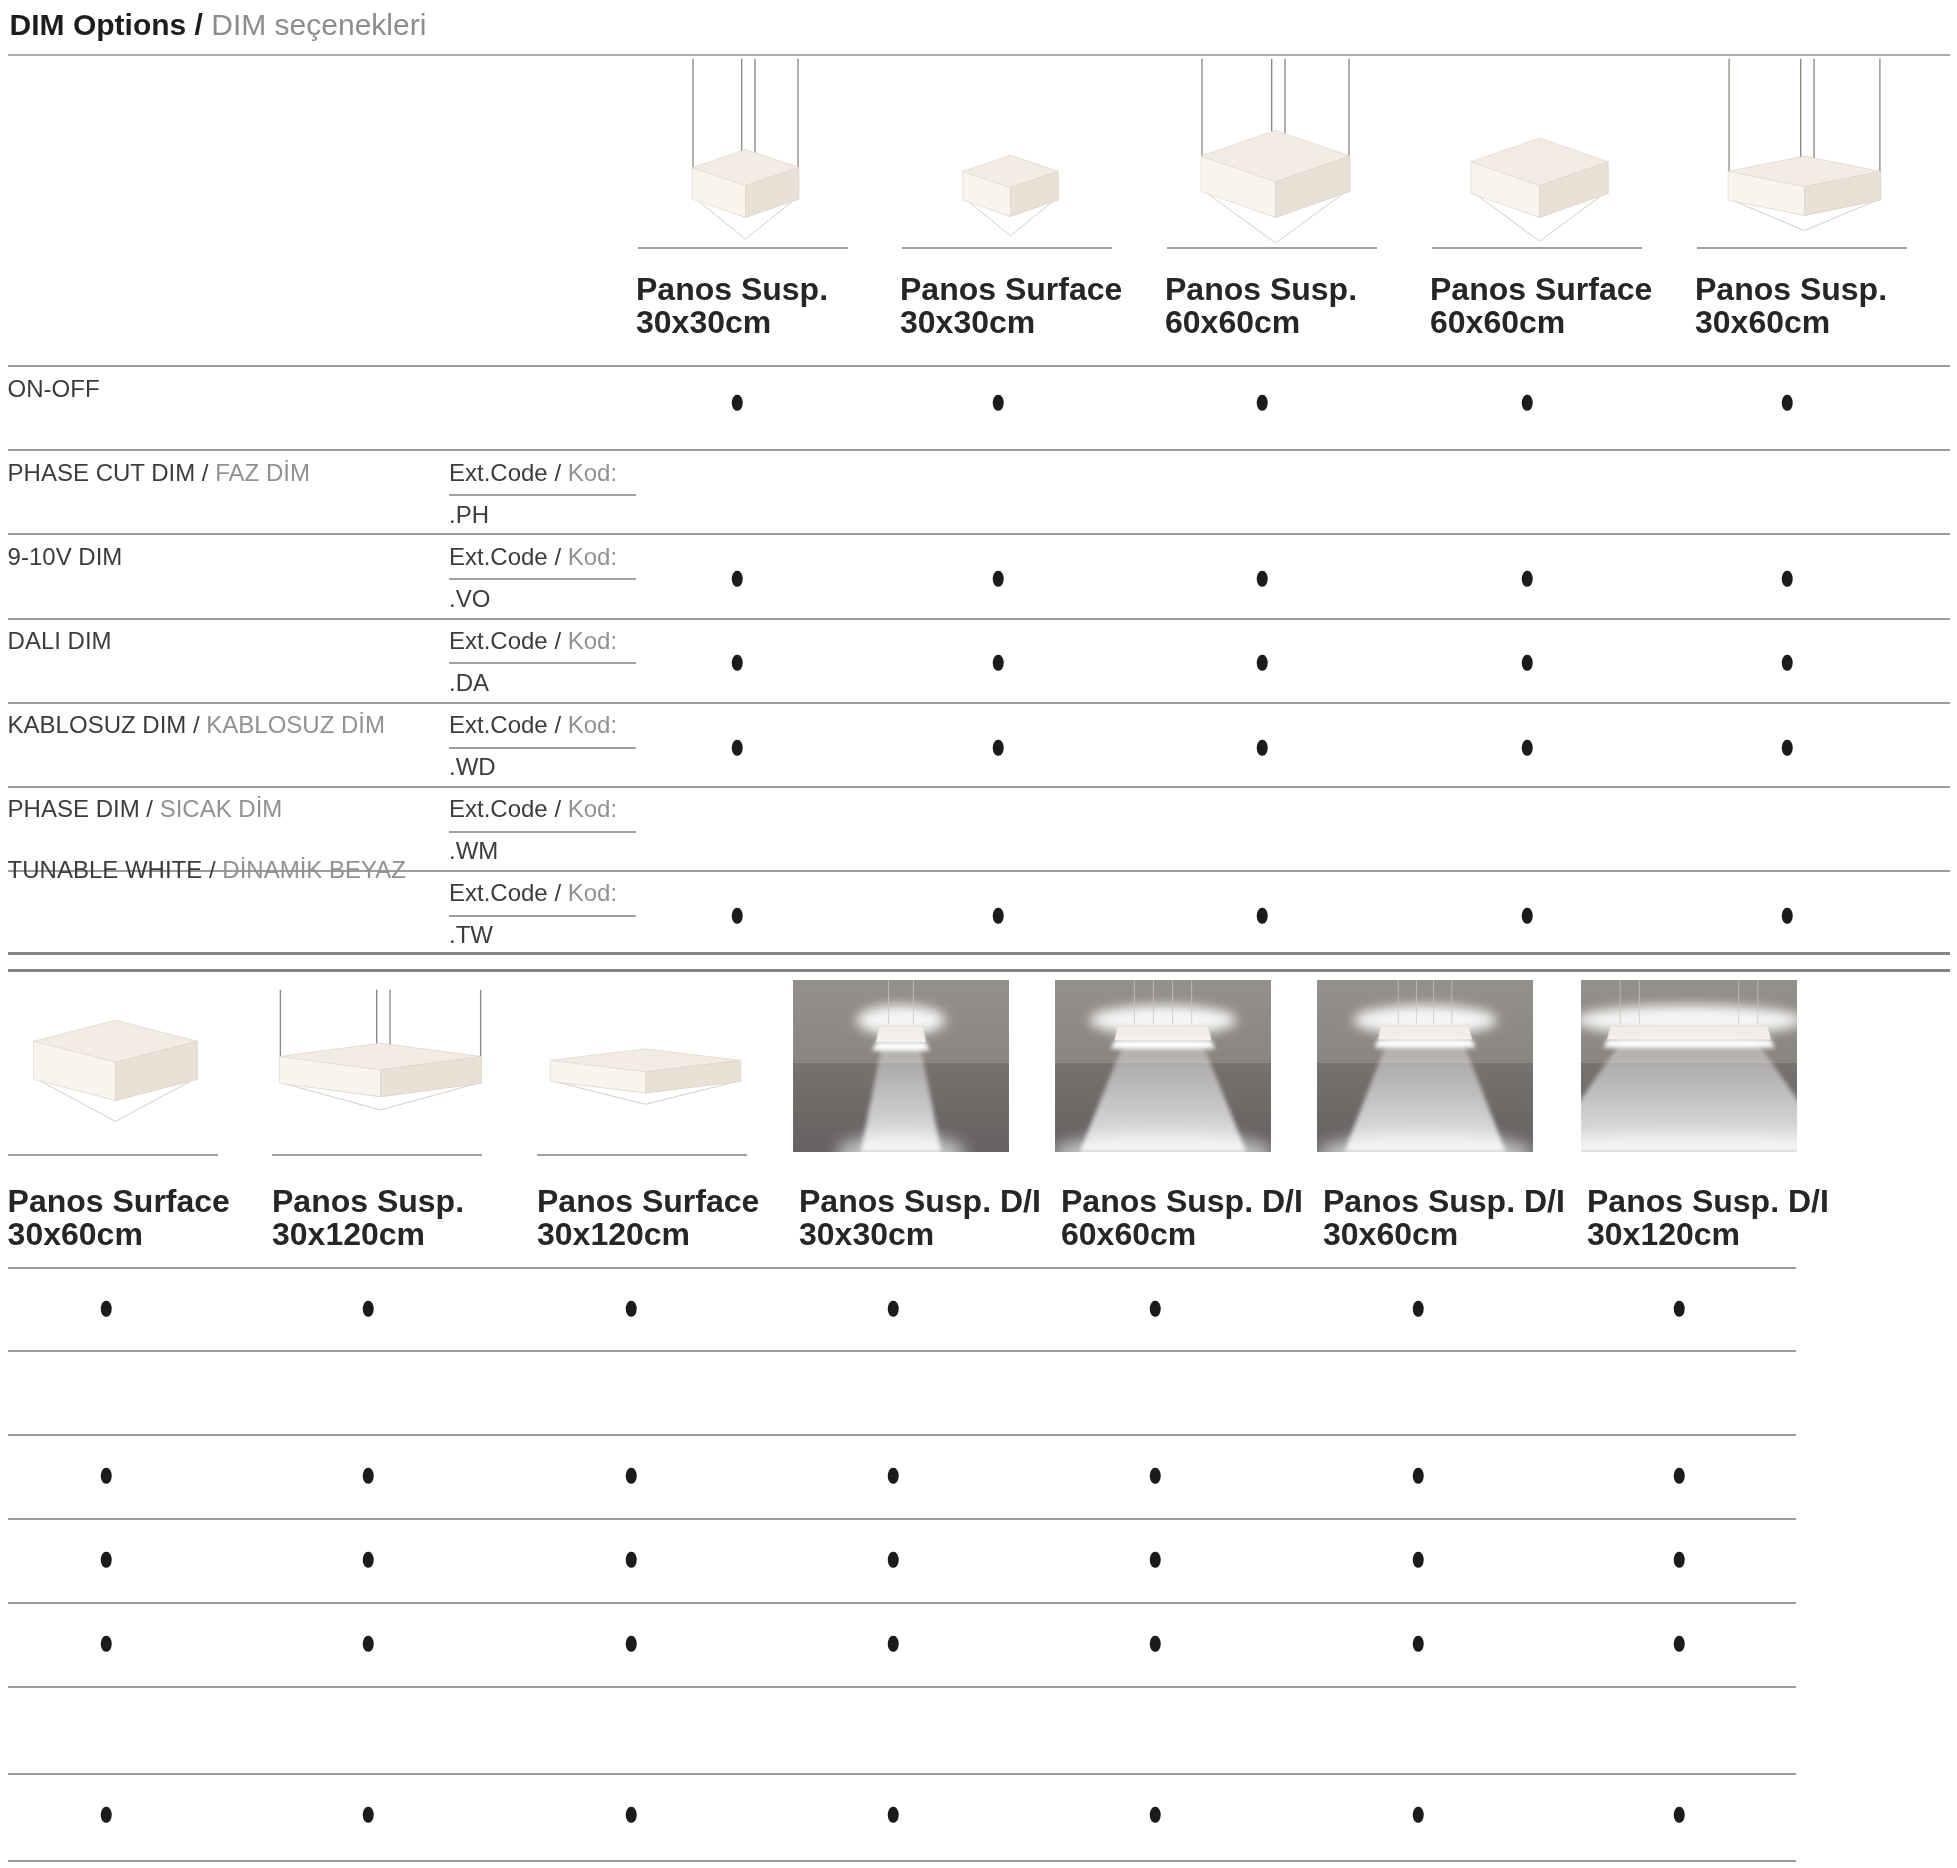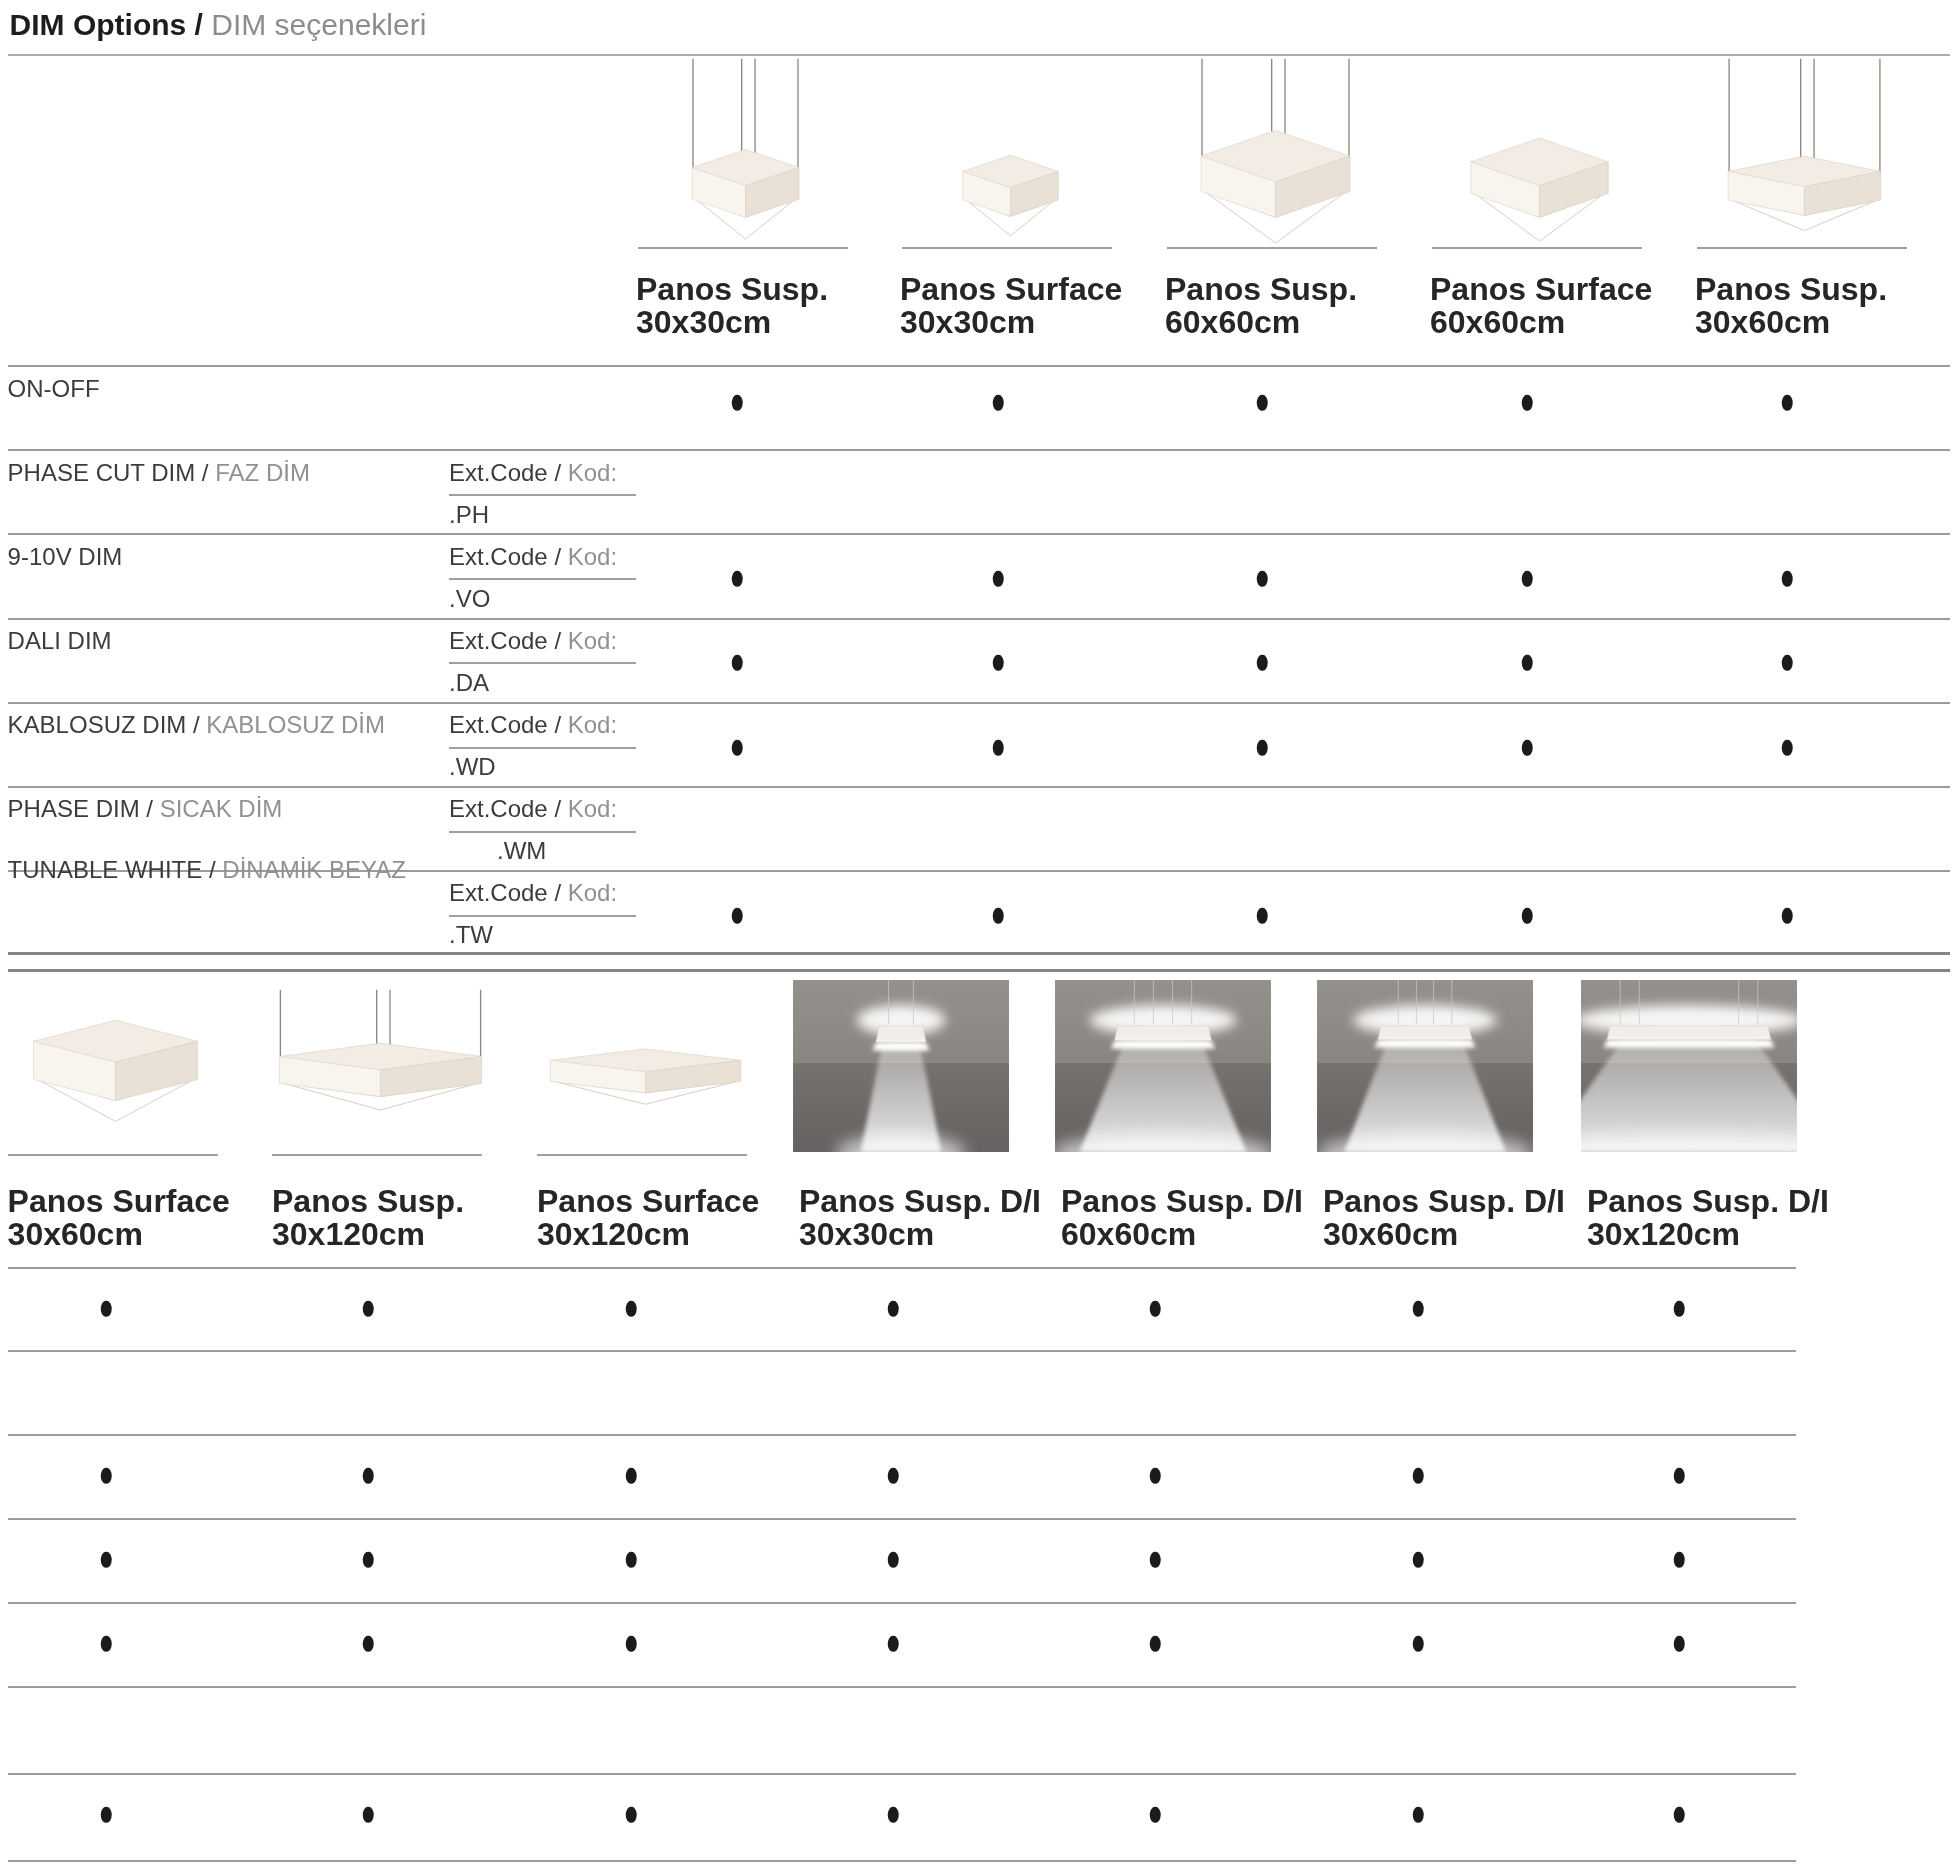--- a/index.html
+++ b/index.html
@@ -139,21 +139,21 @@
       <div class="code" style="left:449px;top:753px;">.WD</div>
       <div class="dot" style="left:737px;top:748px;"></div>
       <div class="dot" style="left:998px;top:748px;"></div>
       <div class="dot" style="left:1262px;top:748px;"></div>
       <div class="dot" style="left:1527px;top:748px;"></div>
       <div class="dot" style="left:1787px;top:748px;"></div>
       <div class="hline" style="left:7.6px;top:786px;width:1942px;"></div>
       <div class="row-label" style="left:7.6px;top:795px;"><span>PHASE DIM</span><span> / </span><span class="tr">SICAK DİM</span></div>
       <div class="ext" style="left:449px;top:795px;"><span>Ext.Code /</span><span>&nbsp;</span><span class="tr">Kod:</span></div>
       <div class="underline" style="left:449px;top:831px;width:187px;"></div>
-      <div class="code" style="left:449px;top:837px;margin-left:48px;">.WM</div>
+      <div class="code" style="left:449px;top:837px;">.WM</div>
       <div class="hline" style="left:7.6px;top:870px;width:1942px;"></div>
       <div class="row-label" style="left:7.6px;top:856px;"><span>TUNABLE WHITE</span><span> / </span><span class="tr">DİNAMİK BEYAZ</span></div>
       <div class="ext" style="left:449px;top:879px;"><span>Ext.Code /</span><span>&nbsp;</span><span class="tr">Kod:</span></div>
       <div class="underline" style="left:449px;top:915px;width:187px;"></div>
       <div class="code" style="left:449px;top:921px;">.TW</div>
       <div class="dot" style="left:737px;top:916px;"></div>
       <div class="dot" style="left:998px;top:916px;"></div>
       <div class="dot" style="left:1262px;top:916px;"></div>
       <div class="dot" style="left:1527px;top:916px;"></div>
       <div class="dot" style="left:1787px;top:916px;"></div>

